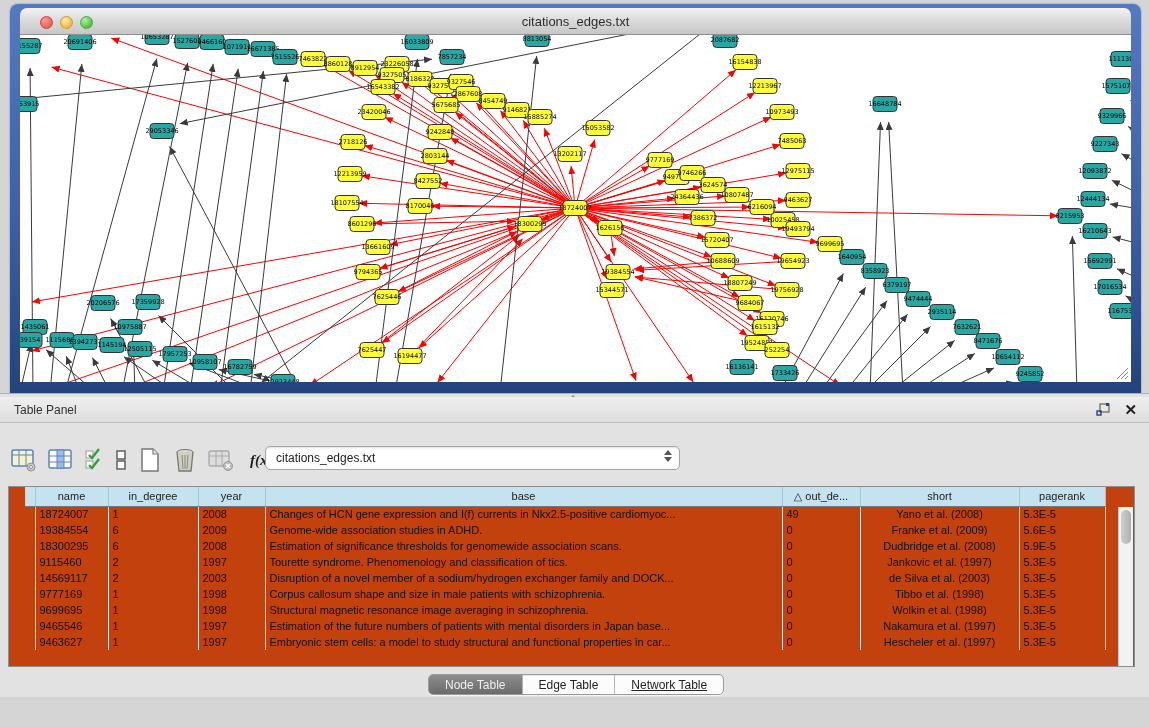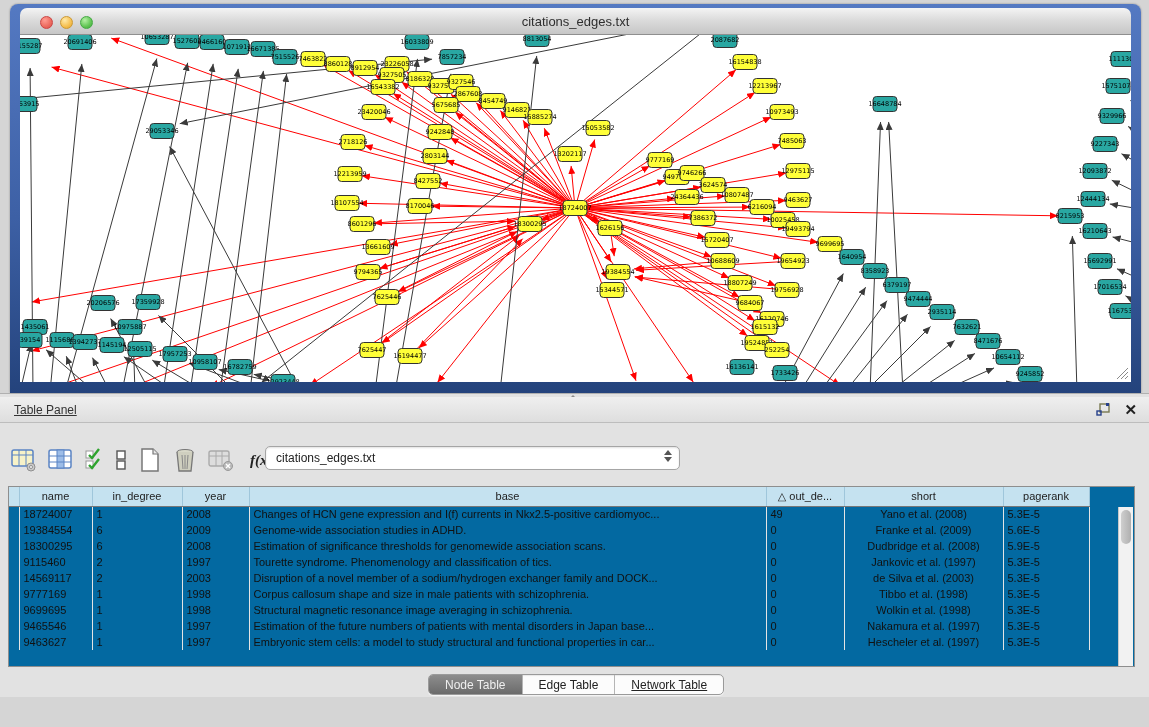--- a/index.html
+++ b/index.html
@@ -21,37 +21,37 @@
   .graph-canvas { position:absolute; left:10px; top:31px; width:1111px; height:347px; background:#FFFFFF; overflow:hidden; }
   .resize-grip { position:absolute; right:2px; bottom:2px; }
 
   
   .table-panel { position:absolute; left:0; top:393px; width:1149px; height:304px;
     background:#E2E2E2; border-top:1px solid #B0B0B0; }
   .divider-tri { position:absolute; left:567px; top:1px; width:0; height:0;
     border-left:6px solid transparent; border-right:6px solid transparent; border-bottom:6px solid #8A8A8A; }
   .panel-header { position:absolute; left:0; top:3px; width:1149px; height:26px;
     background:linear-gradient(180deg,#EFEFEF,#DEDEDE); border-bottom:1px solid #BDBDBD; }
-  .panel-title { position:absolute; left:14px; top:6px; font-size:12px; color:#333;text-decoration:underline; }
+  .panel-title { position:absolute; left:14px; top:6px; font-size:12px; color:#333; }
   .float-icon { position:absolute; right:38px; top:6px; width:15px; height:14px; cursor:pointer; }
   .close-icon { position:absolute; right:12px; top:4px; font-size:15px; font-weight:bold; color:#222; cursor:pointer; }
 
   .toolbar { position:absolute; left:0; top:48px; width:1149px; height:36px; display:flex; align-items:center; }
   .tb-icon { margin-left:11px; display:inline-flex; align-items:center; justify-content:center; cursor:pointer; }
   .fx { font-family:"Liberation Serif", serif; font-style:italic; font-weight:bold; font-size:15px; color:#222; margin-left:16px; }
   .combo { position:absolute; left:265px; top:4px; width:415px; height:24px; background:#FFF;
     border:1px solid #A5A5A5; border-radius:5px; box-shadow:inset 0 1px 2px rgba(0,0,0,.12);
     font-size:12px; color:#222; line-height:22px; padding-left:10px; cursor:pointer; }
   .combo-arrows { position:absolute; right:7px; top:3px; display:flex; flex-direction:column; gap:2px; }
   .combo-arrows i { display:block; width:0; height:0; border-left:4px solid transparent; border-right:4px solid transparent; }
   .combo-arrows .up { border-bottom:5px solid #555; }
   .combo-arrows .dn { border-top:5px solid #555; }
 
-  .tbl-wrap { position:absolute; left:8px; top:92px; width:1127px; height:181px; background:#0369a1;
-    border:1px solid #8E8E8E; overflow:hidden; }
+  .tbl-wrap { position:absolute; left:8px; top:92px; width:1127px; height:181px; background:#c2410c;
+    border:1px solid #8E8E8E; overflow:hidden;padding-left:16px; }
   table.grid { border-collapse:collapse; table-layout:fixed; width:1080px; }
   table.grid th { background:#C5E2F0; font-weight:normal; font-size:11px; color:#222; height:19px;
     border-right:1px solid #9FC6DB; border-bottom:1px solid #777; text-align:center; overflow:hidden; white-space:nowrap; }
   table.grid td { font-size:11px; color:#111; height:16px; padding:0 4px; border-right:1px solid #E4E4E4;
     overflow:hidden; white-space:nowrap; }
   td.c-center { text-align:center; }
   .vscroll { position:absolute; right:1px; top:20px; width:15px; height:160px; background:#F2F2F2; border-left:1px solid #C8C8C8; }
   .vthumb { position:absolute; left:2px; top:3px; width:10px; height:34px; background:linear-gradient(90deg,#CFCFCF,#AFAFAF); border-radius:5px; }
 
   .tabs-bar { position:absolute; left:0; top:277px; width:1149px; height:27px; }

